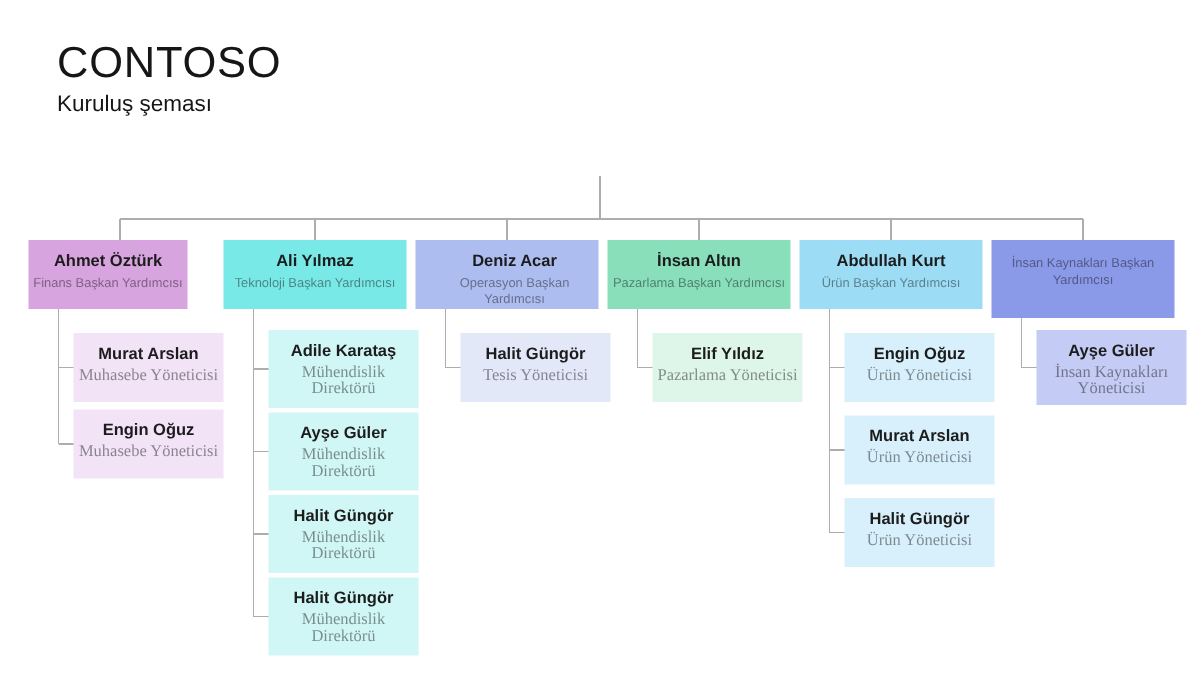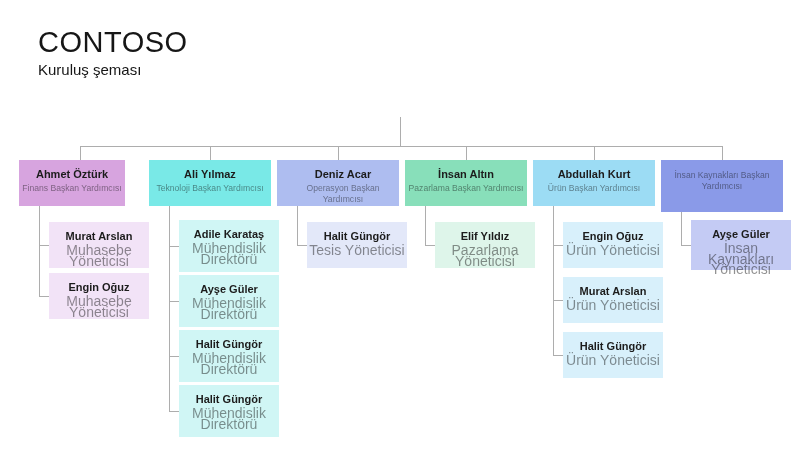--- a/index.html
+++ b/index.html
@@ -17,21 +17,21 @@
   }
   .node{
     position:absolute;box-sizing:border-box;text-align:center;padding:8px 2px 0 2px;
   }
   .node .nm{
     font-size:11px;font-weight:bold;color:#1c1c1c;line-height:13px;white-space:pre-line;
   }
   .node .ttl{
     font-size:8.6px;color:rgba(10,10,10,0.45);line-height:10.5px;margin-top:2px;white-space:pre-line;
   }
-  .node.child .ttl{font-size:14px;}
+  .node.child .ttl{font-size:11px;font-family:Liberation Serif, serif;}
   .node.root{background:#f2f2f2;}
   .node.root .nm{color:#333333;}
   .node.root .ttl{color:#9c9c9c;}
   .b0.vp{background:#d7a4df;} .b0.child{background:#f2e3f7;}
   .b1.vp{background:#79e9e7;} .b1.child{background:#d0f6f5;}
   .b2.vp{background:#aebdf0;padding-left:12px;} .b2.child{background:#e3e8f9;}
   .b3.vp{background:#88dfba;} .b3.child{background:#def5ea;}
   .b4.vp{background:#9cdcf4;} .b4.child{background:#d8f0fb;}
   .b5.vp{background:#8a9ae8;} .b5.child{background:#c4cbf4;}
 </style>

